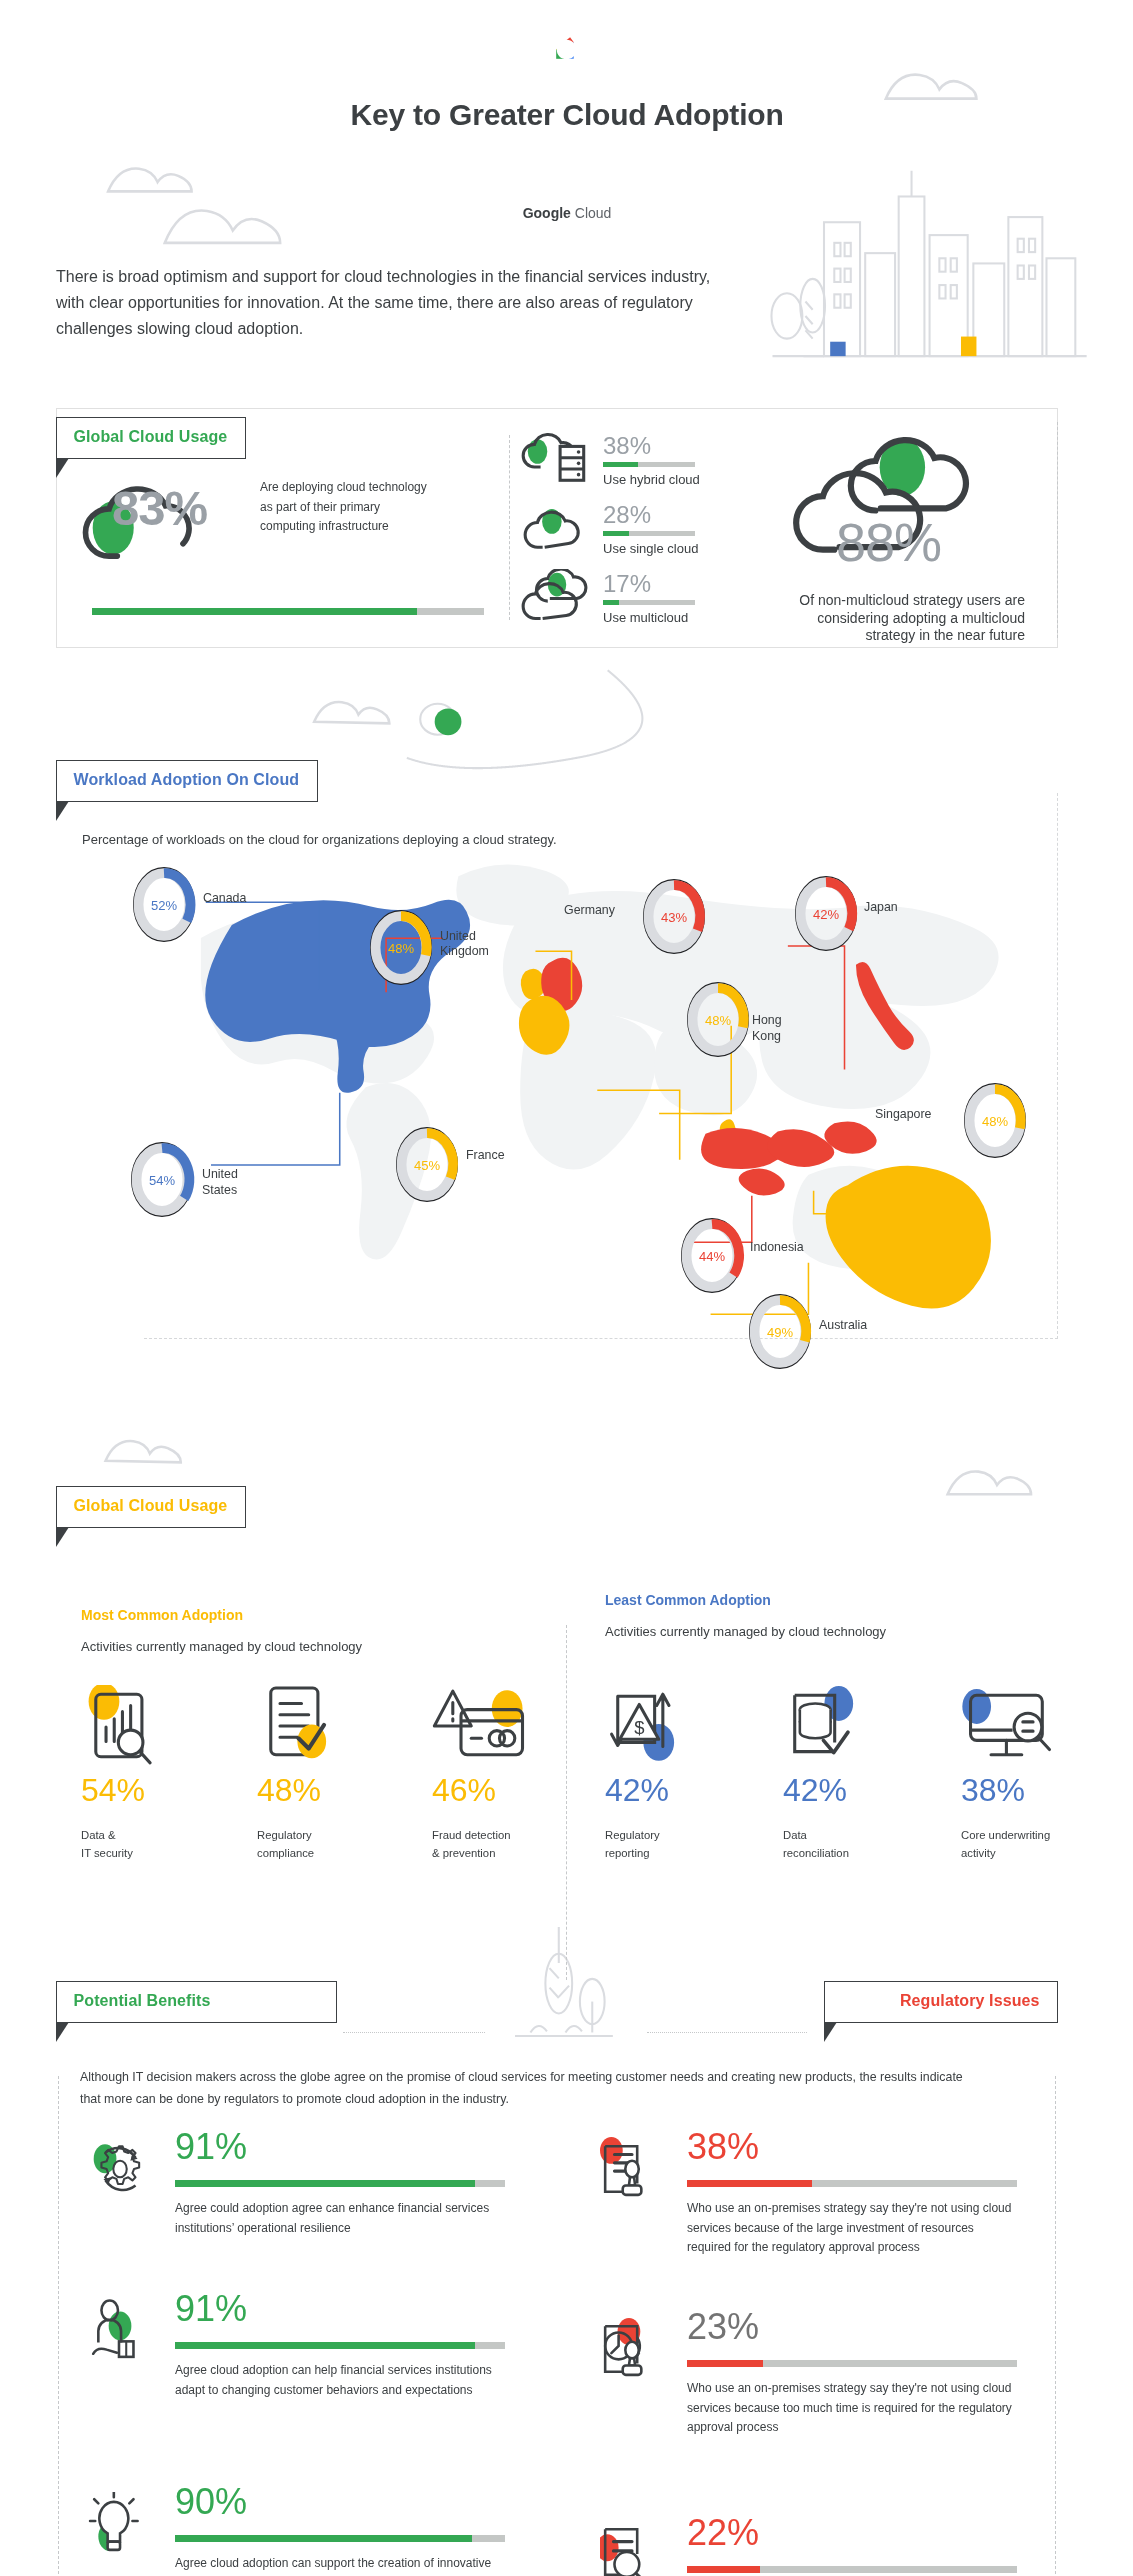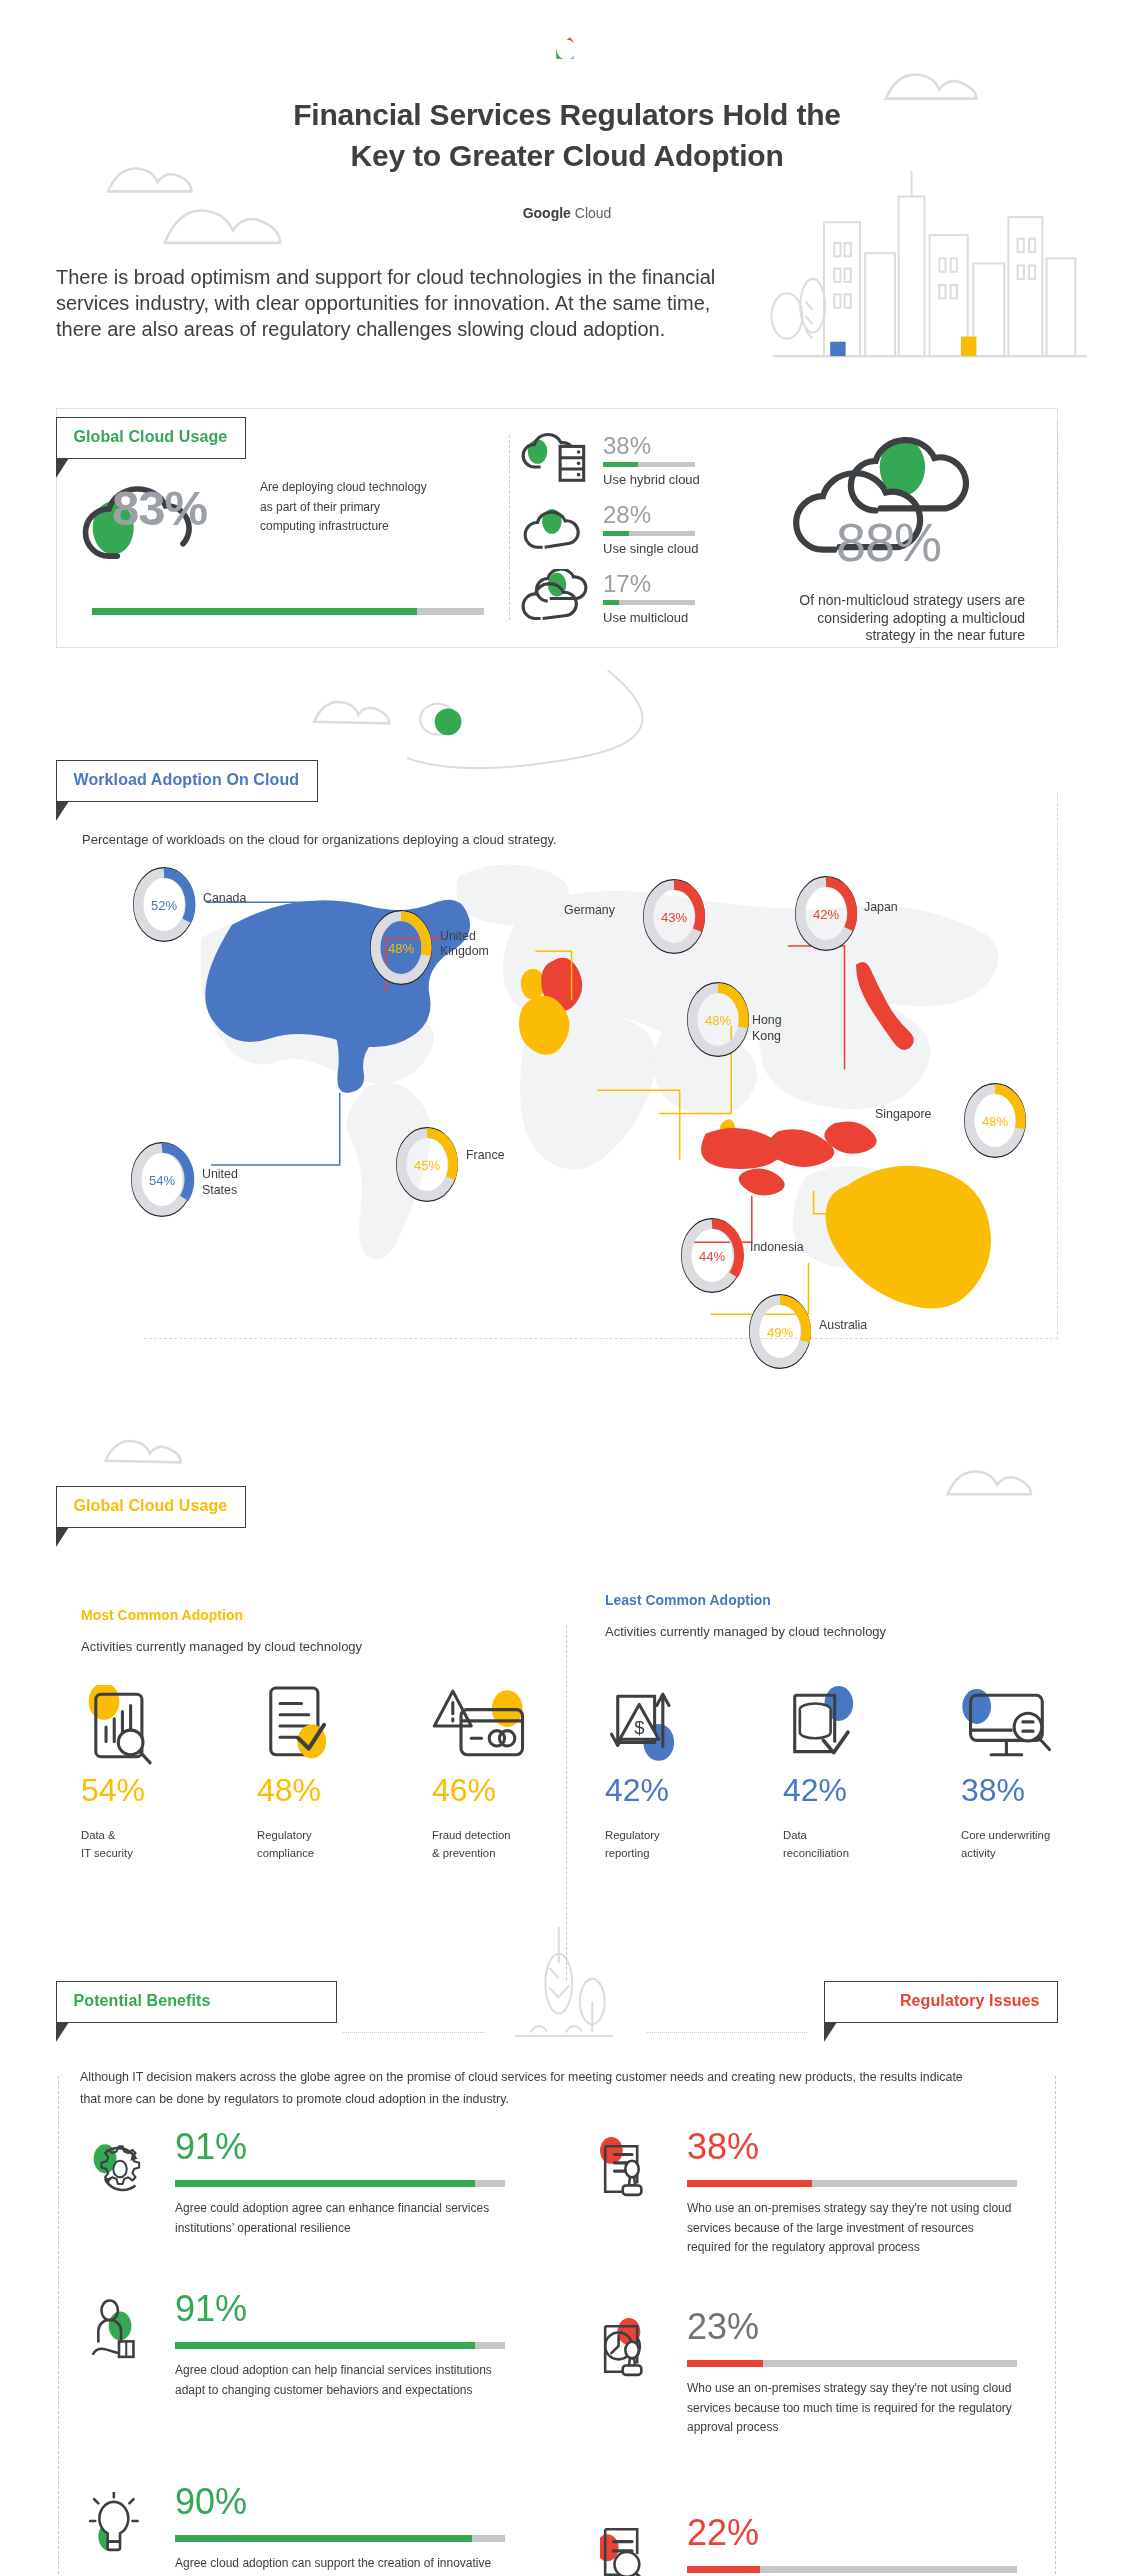--- a/index.html
+++ b/index.html
@@ -29,21 +29,21 @@
   }
   .brand {
     position:absolute; left:155px; top:205px; width:824px;
     text-align:center; font-size:14px; color:#3c4043;
   }
   .brand b { font-weight:700; }
   .brand span.light { font-weight:400; color:#5f6368; }
 
   .intro {
     position:absolute; left:56px; top:264px; width:685px;
-    font-size:20px; line-height:26px; color:#3c4043;
+    font-size:16px; line-height:26px; color:#3c4043;
   }
 
   
   .tagwrap { position:absolute; }
   .tag {
     position:relative; display:inline-block;
     border:1px solid #3c4043; background:#fff;
     padding:10.3px 17.5px 11.3px 16.5px;
     font-size:16px; font-weight:700; letter-spacing:0.1px;
     white-space:nowrap;
@@ -181,21 +181,20 @@
   <svg class="glogo" viewBox="0 0 64 64">
     <path d="M39 10 L24 22 l10 10 12 -12 z" fill="#ea4335"></path>
     <path d="M24 22 L12 34 l10 10 12 -12 z" fill="#fbbc04"></path>
     <path d="M12 34 L12 52 l16 0 0 -18 z" fill="#34a853"></path>
     <path d="M46 20 L34 32 l0 20 12 0 z" fill="#4285f4"></path>
     <path d="M34 18 c-10 0 -16 9 -16 16 c0 10 7 16 16 16 c9 0 16 -7 16 -16 c0 -9 -7 -16 -16 -16 z" fill="#fff"></path>
     <path d="M32 15 c-11 0 -19 9 -19 19 c0 11 8 19 19 19 c11 0 19 -8 19 -19 c0 -10 -8 -19 -19 -19 z m0 8 c6 0 11 5 11 11 c0 6 -5 11 -11 11 c-6 0 -11 -5 -11 -11 c0 -6 5 -11 11 -11 z" fill="#fff"></path>
   </svg>
 
   <div class="title">
-    <div>Financial Services Regulators Hold the</div>
     <div>Key to Greater Cloud Adoption</div>
   </div>
 
   <div class="brand"><b>Google</b><span class="light"> Cloud</span></div>
 
   <div class="intro">There is broad optimism and support for cloud technologies in the financial services industry, with clear opportunities for innovation. At the same time, there are also areas of regulatory challenges slowing cloud adoption.</div>
 
   <div class="panel1"></div>
 
   <div class="tagwrap" style="left:56px; top:417px;">

